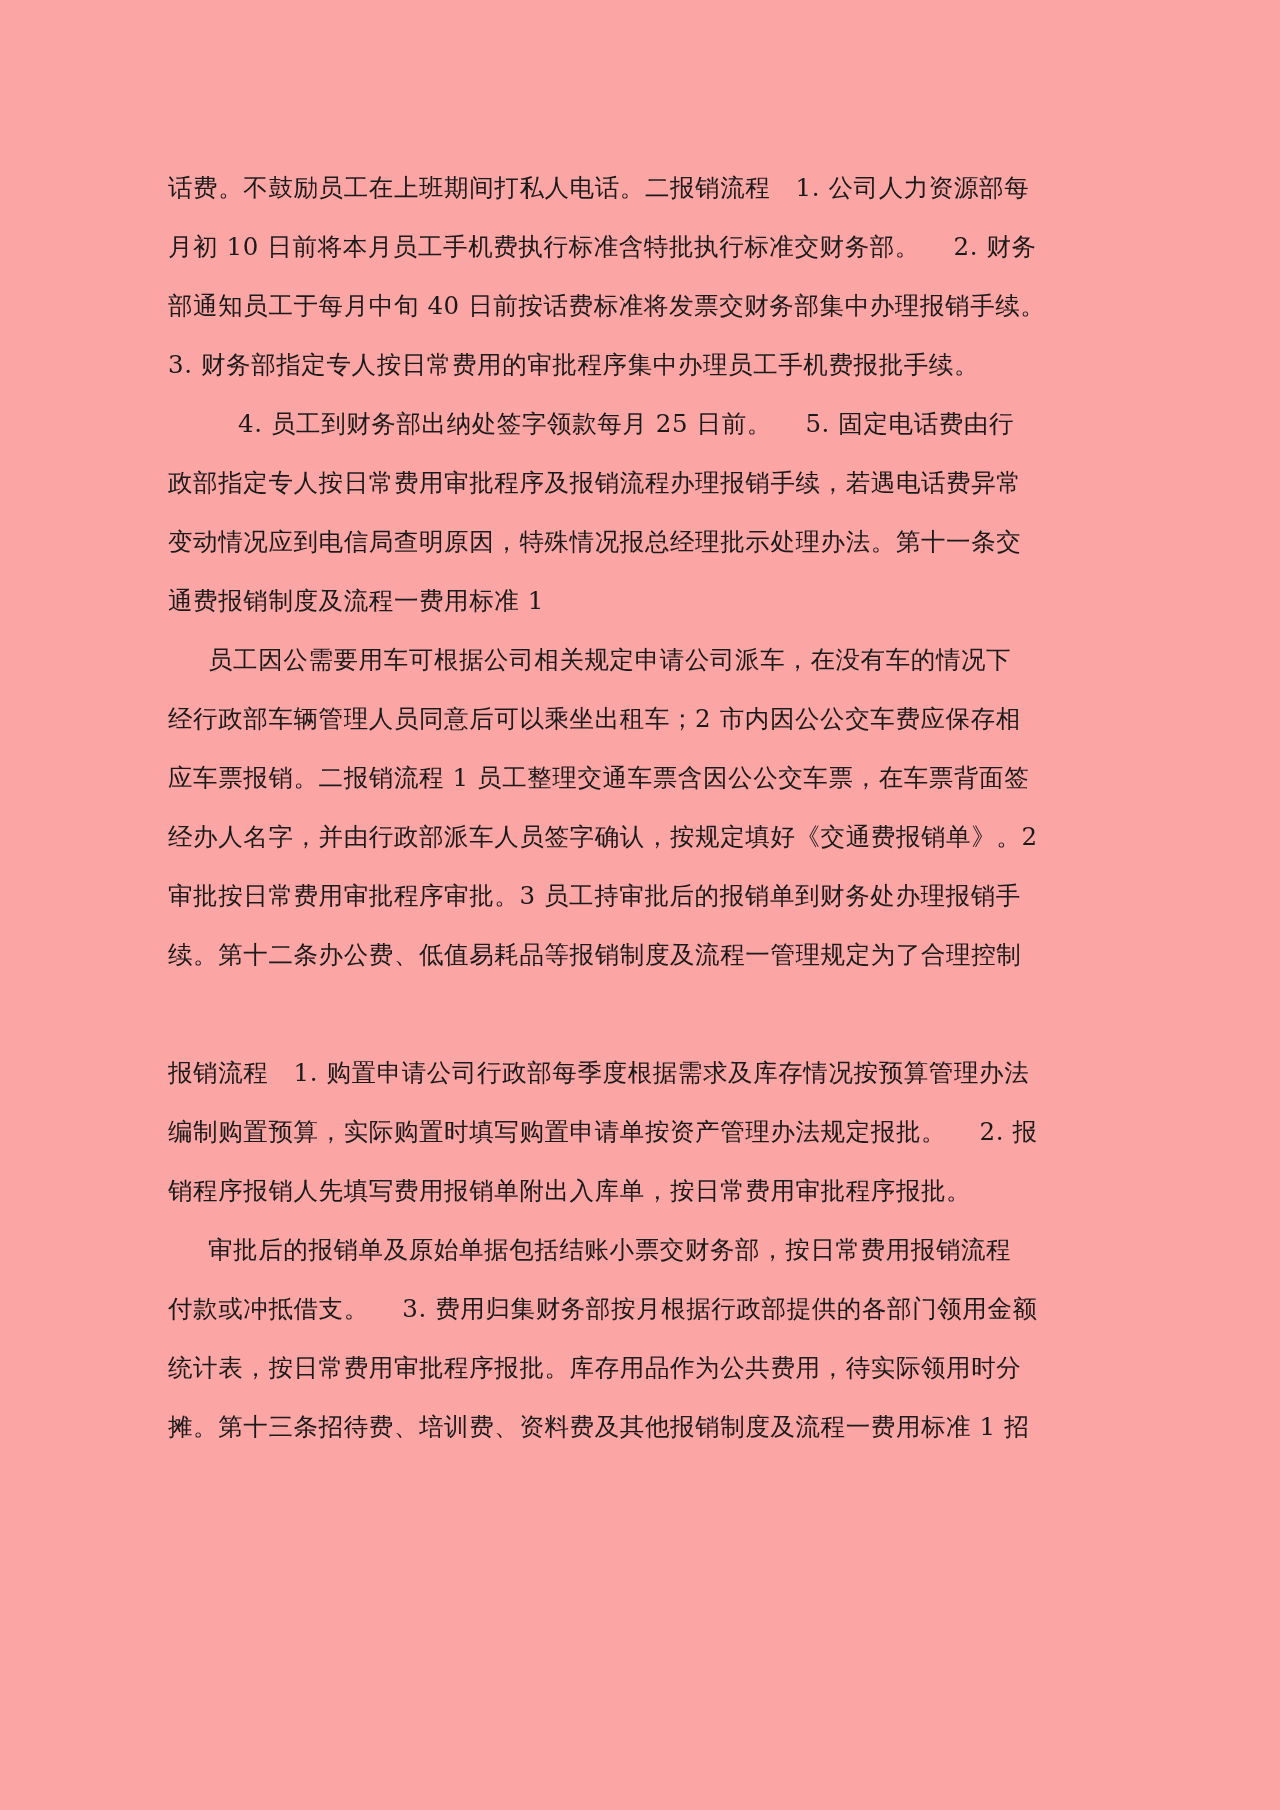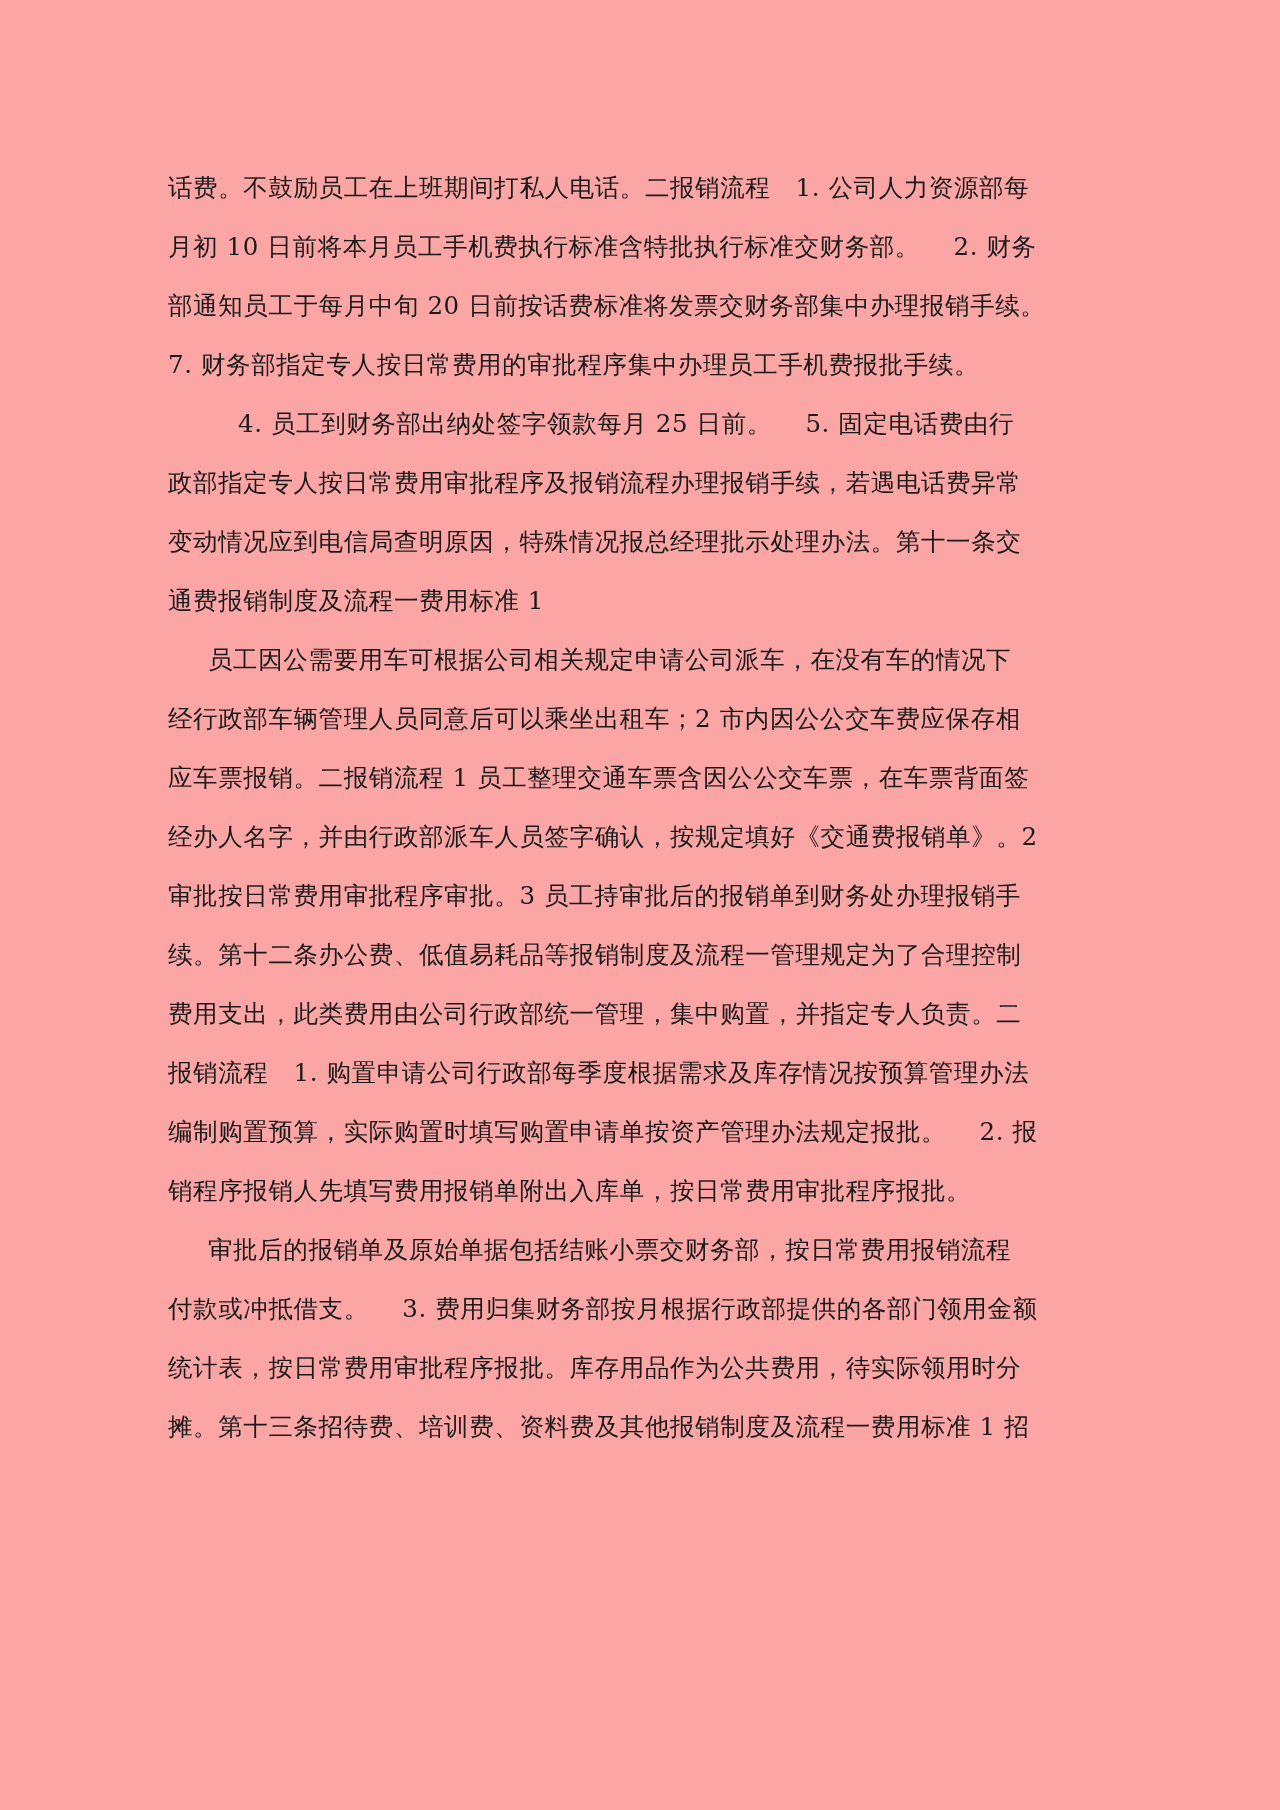--- a/index.html
+++ b/index.html
@@ -35,33 +35,32 @@
     }
     .indent-1 { left: 208px; }
     .indent-2 { left: 238px; }
   </style>
 </head>
 <body>
 
 <div class="page">
   <div class="line" style="top:168px">话费。不鼓励员工在上班期间打私人电话。二报销流程　1. 公司人力资源部每</div>
   <div class="line" style="top:227px">月初 10 日前将本月员工手机费执行标准含特批执行标准交财务部。　 2. 财务</div>
-  <div class="line" style="top:286px">部通知员工于每月中旬 20 日前按话费标准将发票交财务部集中办理报销手续。</div>
-  <div class="line" style="top:345px">7. 财务部指定专人按日常费用的审批程序集中办理员工手机费报批手续。</div>
+  <div class="line" style="top:286px">部通知员工于每月中旬 40 日前按话费标准将发票交财务部集中办理报销手续。</div>
+  <div class="line" style="top:345px">3. 财务部指定专人按日常费用的审批程序集中办理员工手机费报批手续。</div>
   <div class="line indent-2" style="top:404px">4. 员工到财务部出纳处签字领款每月 25 日前。　 5. 固定电话费由行</div>
   <div class="line" style="top:463px">政部指定专人按日常费用审批程序及报销流程办理报销手续，若遇电话费异常</div>
   <div class="line" style="top:522px">变动情况应到电信局查明原因，特殊情况报总经理批示处理办法。第十一条交</div>
   <div class="line" style="top:581px">通费报销制度及流程一费用标准 1</div>
   <div class="line indent-1" style="top:640px">员工因公需要用车可根据公司相关规定申请公司派车，在没有车的情况下</div>
   <div class="line" style="top:699px">经行政部车辆管理人员同意后可以乘坐出租车；2 市内因公公交车费应保存相</div>
   <div class="line" style="top:758px">应车票报销。二报销流程 1 员工整理交通车票含因公公交车票，在车票背面签</div>
   <div class="line" style="top:817px">经办人名字，并由行政部派车人员签字确认，按规定填好《交通费报销单》。2</div>
   <div class="line" style="top:876px">审批按日常费用审批程序审批。3 员工持审批后的报销单到财务处办理报销手</div>
   <div class="line" style="top:935px">续。第十二条办公费、低值易耗品等报销制度及流程一管理规定为了合理控制</div>
-  <div class="line" style="top:994px">费用支出，此类费用由公司行政部统一管理，集中购置，并指定专人负责。二</div>
   <div class="line" style="top:1053px">报销流程　1. 购置申请公司行政部每季度根据需求及库存情况按预算管理办法</div>
   <div class="line" style="top:1112px">编制购置预算，实际购置时填写购置申请单按资产管理办法规定报批。　 2. 报</div>
   <div class="line" style="top:1171px">销程序报销人先填写费用报销单附出入库单，按日常费用审批程序报批。</div>
   <div class="line indent-1" style="top:1230px">审批后的报销单及原始单据包括结账小票交财务部，按日常费用报销流程</div>
   <div class="line" style="top:1289px">付款或冲抵借支。　 3. 费用归集财务部按月根据行政部提供的各部门领用金额</div>
   <div class="line" style="top:1348px">统计表，按日常费用审批程序报批。库存用品作为公共费用，待实际领用时分</div>
   <div class="line" style="top:1407px">摊。第十三条招待费、培训费、资料费及其他报销制度及流程一费用标准 1 招</div>
 </div>
 
 </body></html>

